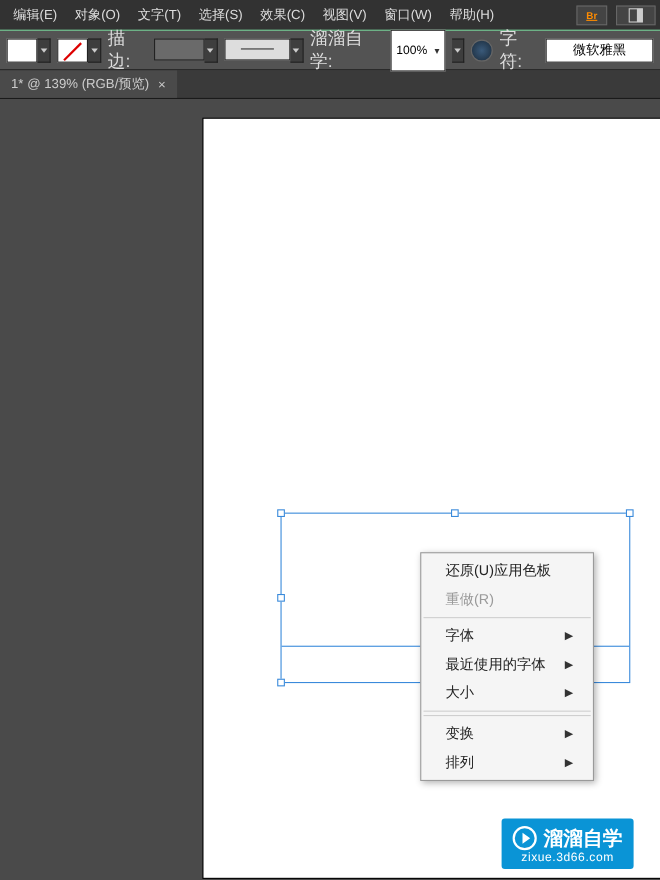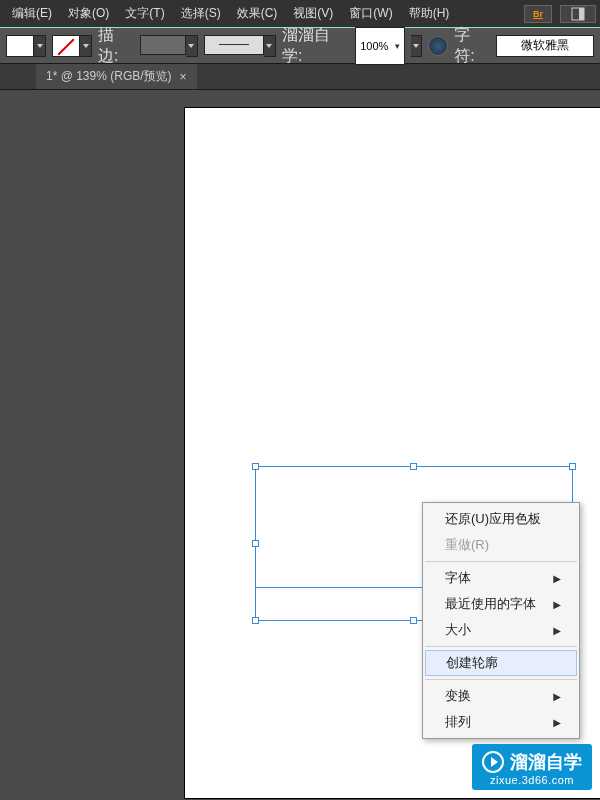--- a/index.html
+++ b/index.html
@@ -159,21 +159,20 @@
       white-space: nowrap;
     }
 
     .tab-bar {
       background: #3a3a3a;
       height: 26px;
       display: flex;
       align-items: center;
       color: #ccc;
       border-bottom: 1px solid #1a1a1a;
-      padding-left: 36px;
     }
     .doc-tab {
       padding: 4px 10px;
       background: #4a4a4a;
       display: flex;
       align-items: center;
       gap: 8px;
       font-size: 12px;
       height: 100%;
     }
@@ -229,21 +228,20 @@
       position: absolute;
       left: 382px;
       top: 412px;
       width: 158px;
       background: #f5f5f5;
       border: 1px solid #9a9a9a;
       box-shadow: 2px 2px 6px rgba(0,0,0,0.3);
       font-size: 13px;
       color: #222;
       padding: 3px 0;
-      margin-left: 40px;
     }
     .cm-item {
       padding: 4px 18px 4px 22px;
       display: flex;
       justify-content: space-between;
       align-items: center;
       cursor: default;
     }
     .cm-item.disabled { color: #9a9a9a; }
     .cm-item.highlight {
@@ -256,21 +254,21 @@
       border-top: 1px solid #cfcfcf;
       margin: 3px 2px;
     }
     .cm-arrow {
       font-size: 10px;
       color: #333;
     }
 
     .watermark {
       position: absolute;
-      right: 8px;
+      right: 24px;
       bottom: 10px;
       background: #0a94d6;
       color: #fff;
       padding: 6px 10px 4px 10px;
       text-align: center;
       border-radius: 3px;
     }
     .watermark .wm-top {
       display: flex;
       align-items: center;
@@ -381,21 +379,20 @@
     </div>
     <div class="cm-item">
       <span>最近使用的字体</span>
       <span class="cm-arrow">▶</span>
     </div>
     <div class="cm-item">
       <span>大小</span>
       <span class="cm-arrow">▶</span>
     </div>
     <div class="cm-sep"></div>
-    <div class="cm-item highlight">创建轮廓</div>
     <div class="cm-sep"></div>
     <div class="cm-item">
       <span>变换</span>
       <span class="cm-arrow">▶</span>
     </div>
     <div class="cm-item">
       <span>排列</span>
       <span class="cm-arrow">▶</span>
     </div>
   </div>

